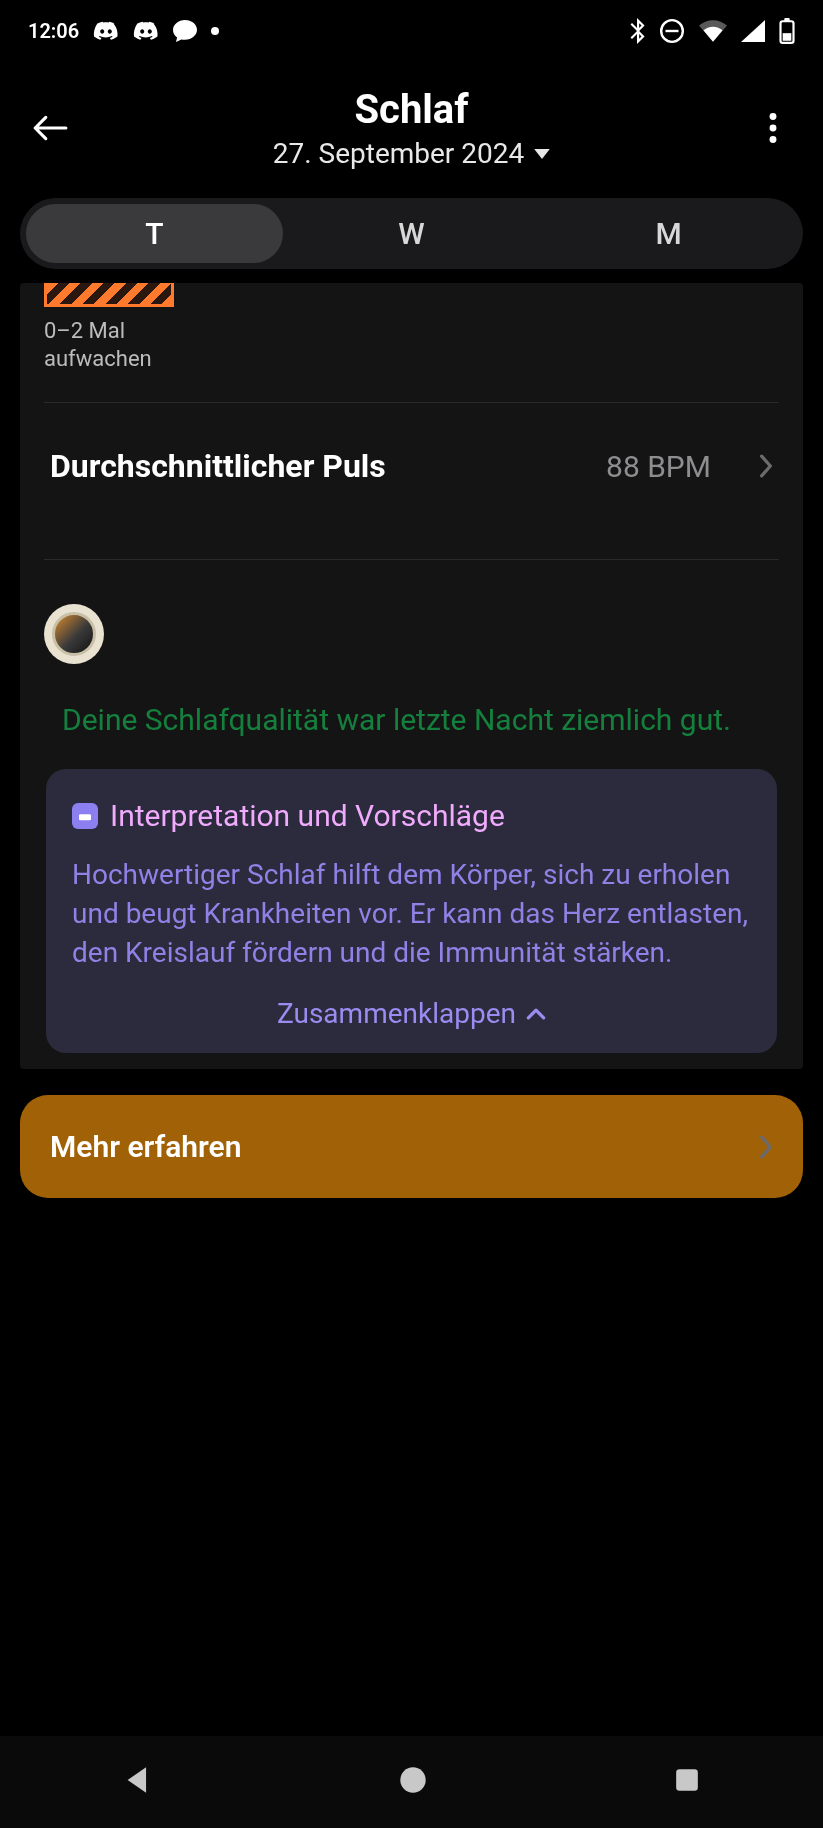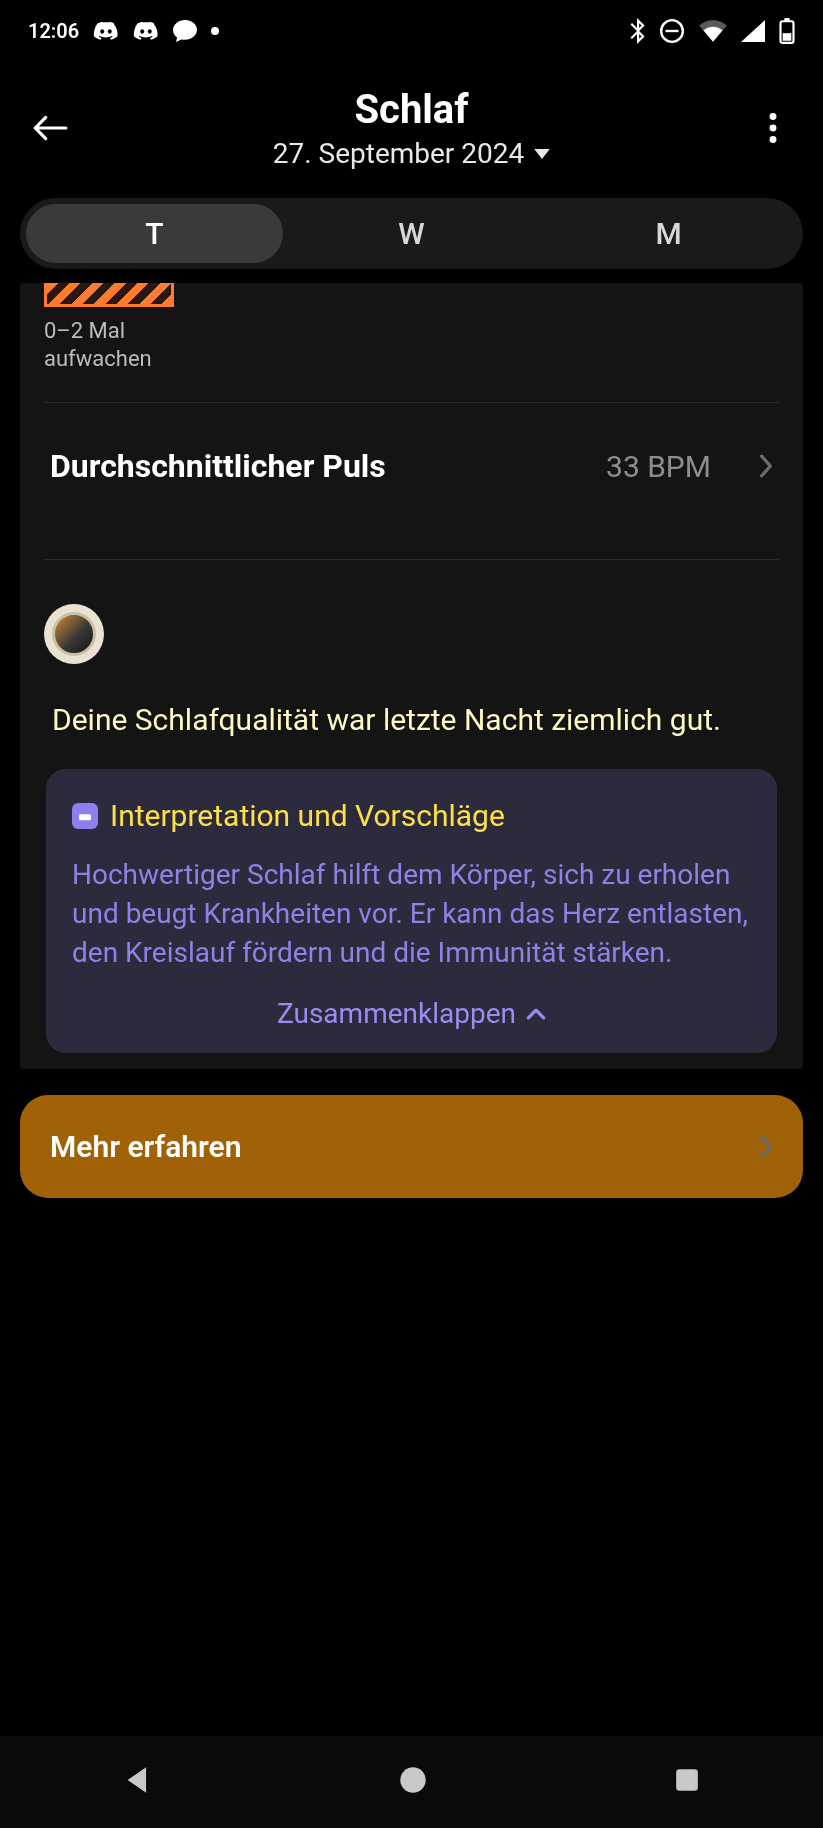--- a/index.html
+++ b/index.html
@@ -42,25 +42,25 @@
   .chev { color:#6b6b6e; }
 
   
   .interp { padding: 40px 24px 0 24px; }
   .interp-head { display:flex; gap:18px; align-items:flex-start; }
   .org-badge { width:60px; height:60px; border-radius:50%; background:#e9e2d0; display:flex; align-items:center; justify-content:center; flex:0 0 60px; margin-top:4px; }
   .org-inner { width:44px; height:44px; border-radius:50%; background: linear-gradient(135deg,#d88a2e 0%, #3a3a3a 55%, #111 100%); border:3px solid #c8bfa6; }
   .interp-title { font-size:32px; font-weight:700; line-height:1.2; }
   .interp-sub { font-size:24px; color:#9a9a9d; line-height:1.3; margin-top:4px; }
 
-  .quality-line { font-size:30px; color:#fef9c3; line-height:1.35; margin: 36px 2px 0 8px; }
+  .quality-line { font-size:30px; color:#15803d; line-height:1.35; margin: 36px 2px 0 18px; }
 
   
   .tipbox { background:#2b2b3d; border-radius:20px; margin: 28px 2px 0 2px; padding: 26px 26px 20px 26px; color:#8f82e6; font-size:28px; line-height:1.4; }
-  .tip-head { display:flex; align-items:center; gap:12px; font-size:30px; color:#fde047; margin-bottom:18px; }
+  .tip-head { display:flex; align-items:center; gap:12px; font-size:30px; color:#f0abfc; margin-bottom:18px; }
   .tip-icon { width:26px; height:26px; border-radius:6px; background:#8c7ff0; display:flex; align-items:center; justify-content:center; }
   .tip-icon::before { content:""; width:12px; height:12px; background:#fff; border-radius:2px; box-shadow: 0 -5px 0 0 #fff; transform: scaleY(.35) translateY(6px); }
   .tip-para { margin-bottom:22px; }
   .tip-strong { font-weight:700; }
   .collapse-row { display:flex; align-items:center; justify-content:center; gap:10px; color:#9a8cf0; font-size:28px; margin-top:6px; }
 
   
   .more-card { margin: 26px 20px 0 20px; background:#a16207; border-radius:28px; padding: 34px 30px; display:flex; align-items:center; }
   .more-label { font-size:30px; font-weight:600; flex:1; }
 
@@ -151,21 +151,21 @@
     <div class="bar-cap">
       <div>0–2 Mal</div>
       <div>aufwachen</div>
     </div>
   </div>
 
   <div class="hr"></div>
 
   <div class="pulse-row">
     <div class="pulse-label">Durchschnittlicher Puls</div>
-    <div class="pulse-val">33 BPM</div>
+    <div class="pulse-val">88 BPM</div>
     <svg class="chev" width="14" height="24" viewBox="0 0 12 22">
         <path fill="none" stroke="#6b6b6e" stroke-width="3" stroke-linecap="round" stroke-linejoin="round" d="M2 2l8 9-8 9"></path>
       </svg>
   </div>
 
   <div class="hr"></div>
 
   <div class="interp">
     <div class="interp-head">
       <div class="org-badge">

